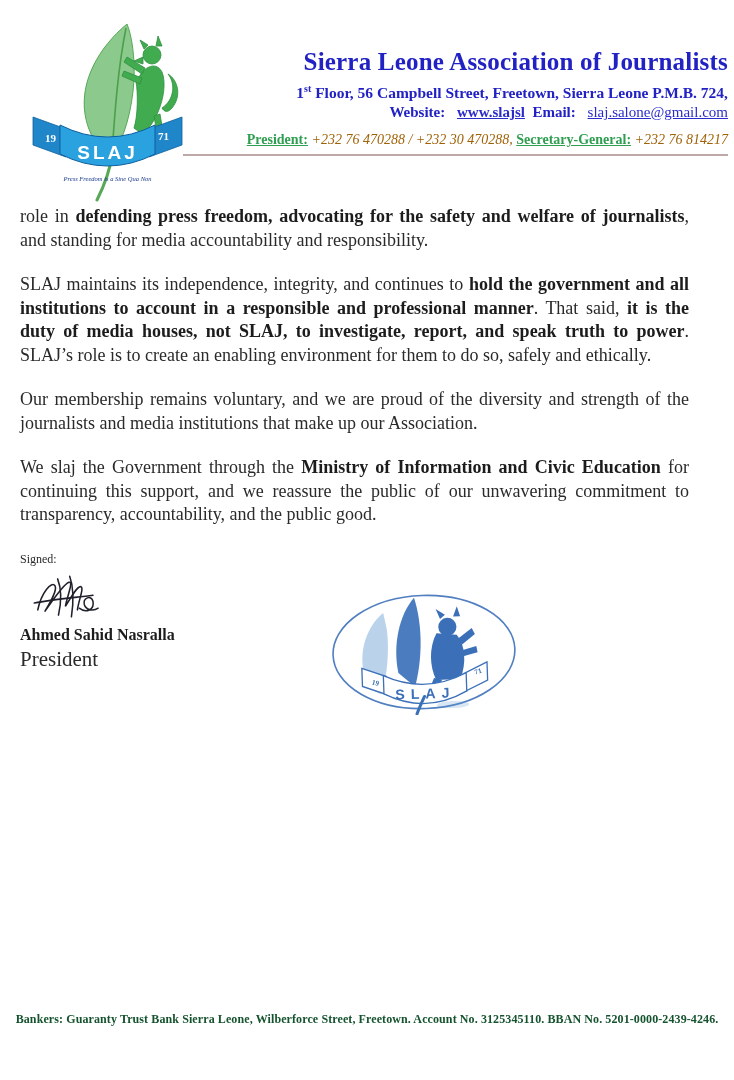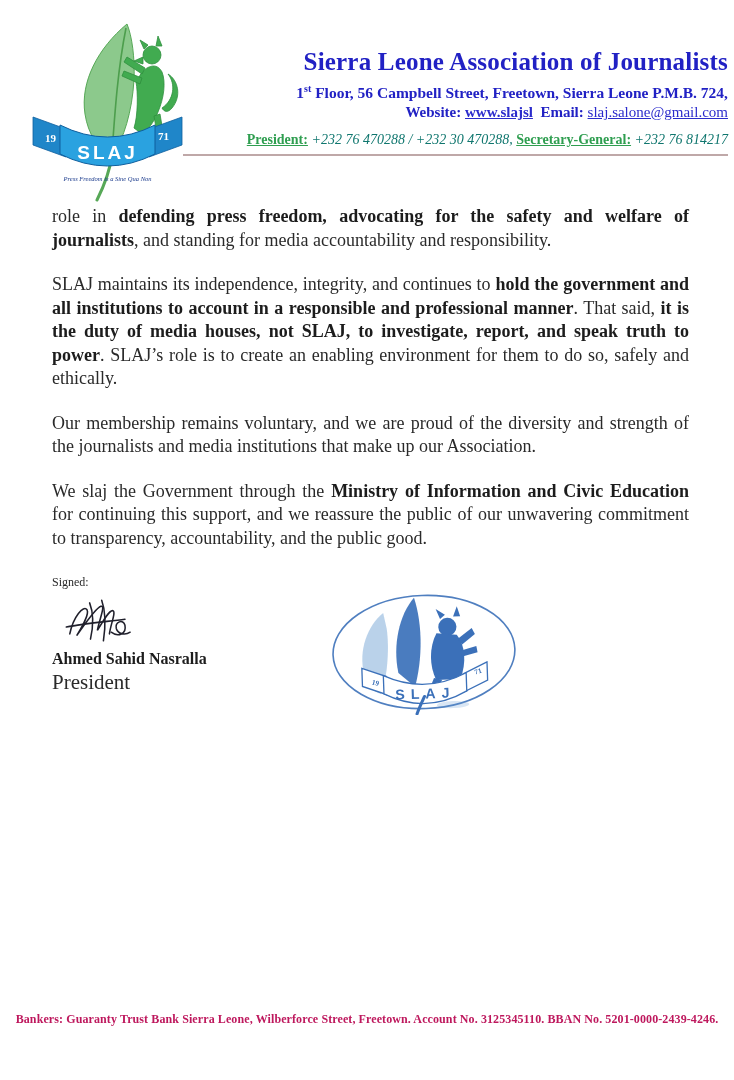--- a/index.html
+++ b/index.html
@@ -41,48 +41,47 @@
     font-weight: bold;
     color: #2121c4;
   }
   .address-line sup { font-size: 10px; }
   .web-line {
     margin-top: 2px;
     font-size: 15px;
     color: #2121c4;
   }
   .web-line .lbl { font-weight: bold; }
-  .web-line .lnk { text-decoration: underline; color: #2b2bcc; }
+  .web-line .lnk { text-decoration: underline; color: #2b2bcc; margin-left: 8px; }
   .web-line .lnk.bold { font-weight: bold; }
   .contact-line {
     margin-top: 11px;
     font-size: 14px;
   }
   .contact-line .green-lbl {
     color: #2f9e50;
     font-weight: bold;
     text-decoration: underline;
   }
   .contact-line .phone {
-    color: #0f766e;
+    color: #a16207;
     font-style: italic;
   }
   .head-rule {
     position: absolute;
     left: 183px; right: 6px; top: 154px;
     border-top: 2px solid rgba(156, 122, 122, 0.65);
   }
 
   
   .letter-body {
     position: absolute;
     left: 20px; right: 45px; top: 205px;
     font-size: 18px;
     line-height: 23.5px;
-    margin-left: 32px;
   }
   .letter-body p {
     text-align: justify;
     margin: 0 0 21px 0;
   }
   .letter-body .b { font-weight: bold; color: #1c1c1c; }
 
   .signed-label { font-size: 12px; }
   .signature-scribble {
     display: block;
@@ -106,21 +105,21 @@
   }
   .stamp svg { width: 100%; height: 100%; display: block; }
 
   
   .doc-footer {
     position: absolute;
     left: 0; right: 0; top: 1012px;
     text-align: center;
     font-size: 12px;
     font-weight: bold;
-    color: #be185d;
+    color: #14532d;
     letter-spacing: 0.1px;
   }
 </style>
 </head>
 <body>
 
 <div class="page">
 
   <div class="logo-wrap">
     <svg viewBox="0 0 155 182" xmlns="http://www.w3.org/2000/svg">

